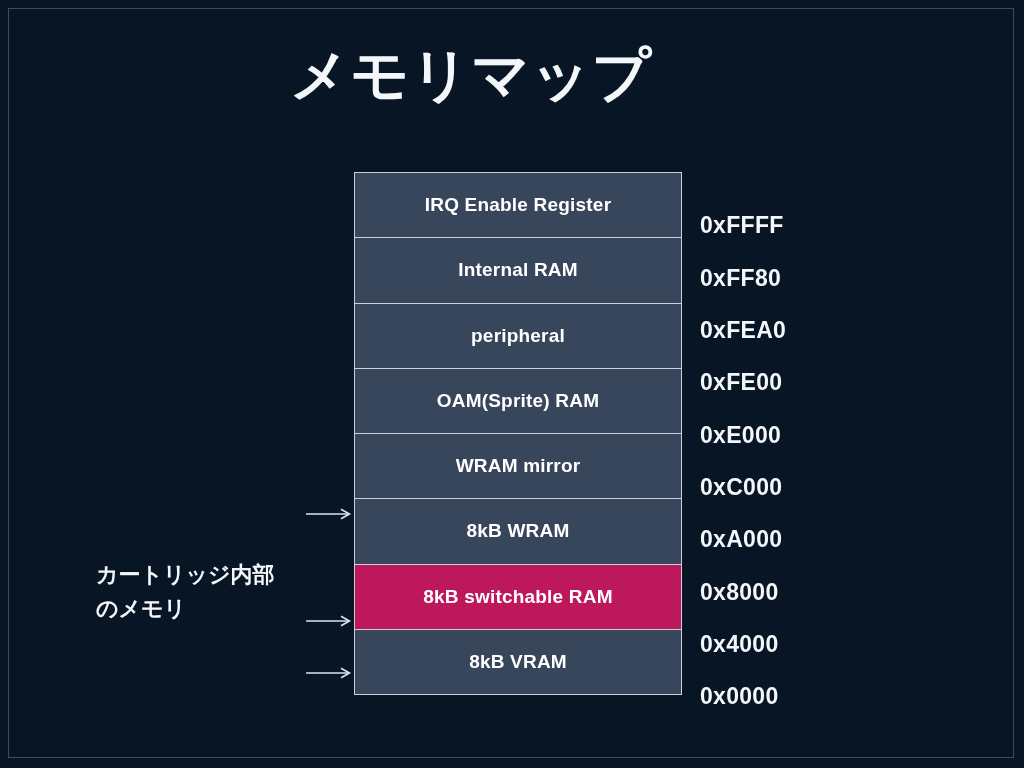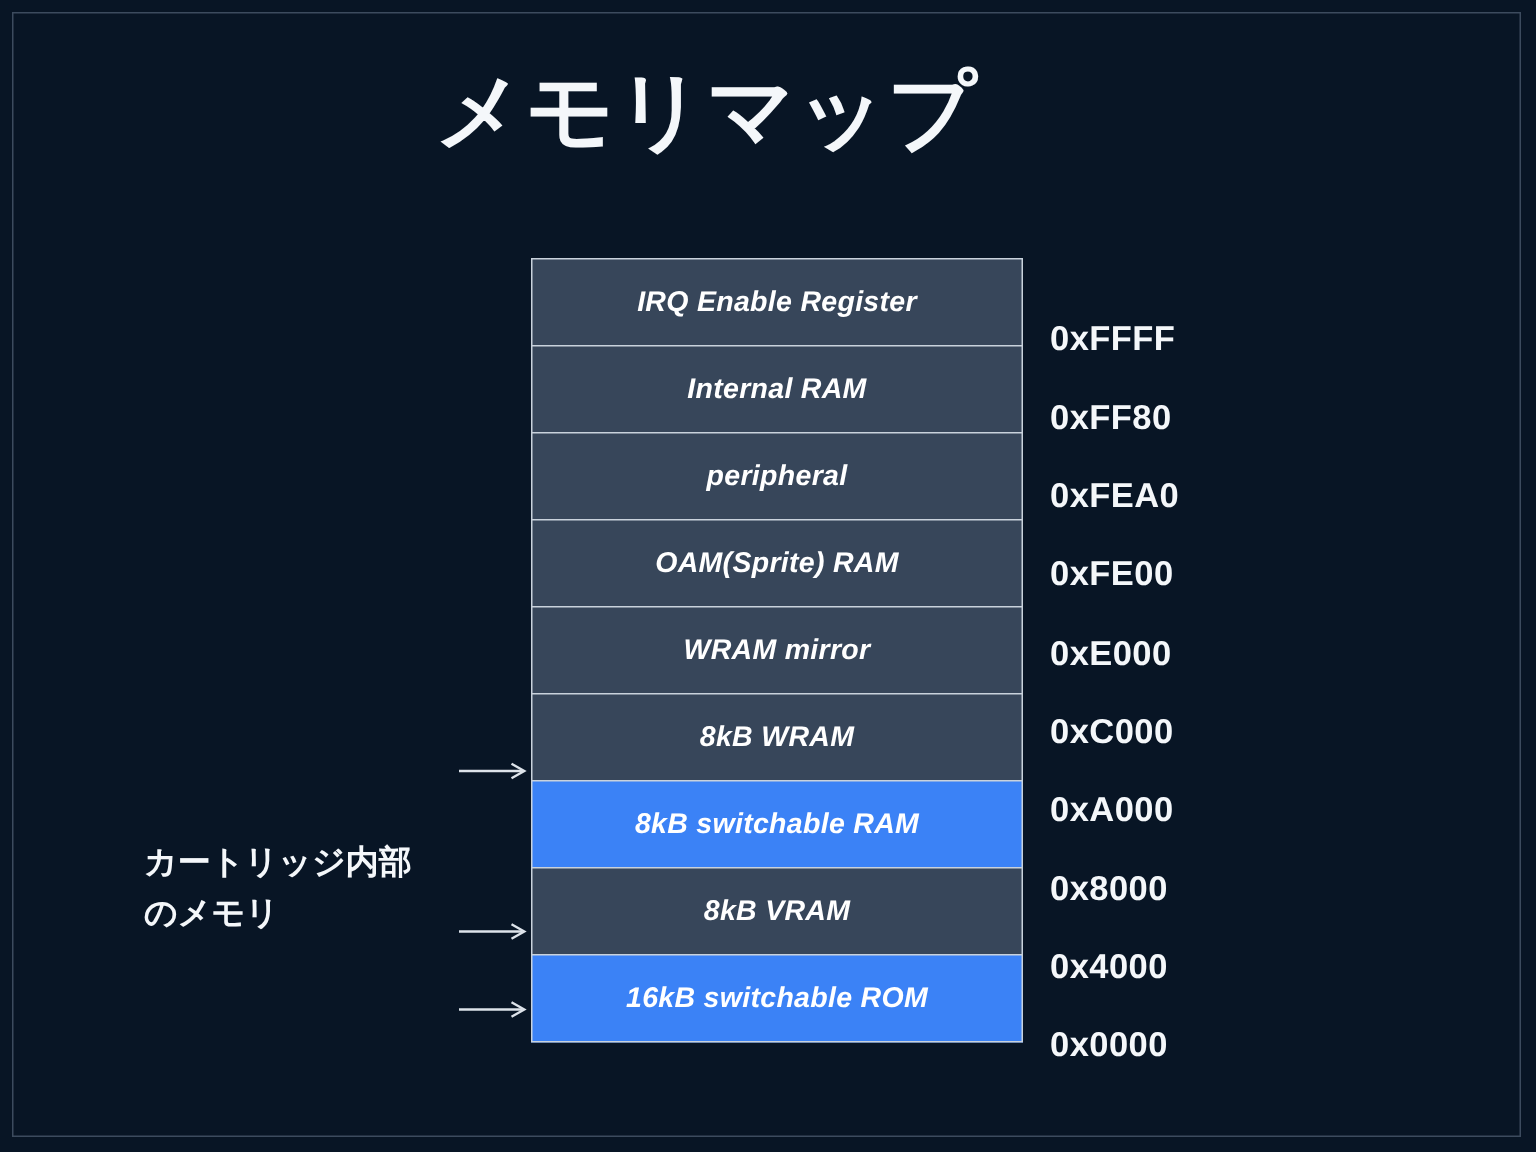--- a/index.html
+++ b/index.html
@@ -45,41 +45,40 @@
   
   #memory-stack {
     position: absolute;
     left: 354px;
     top: 172px;
     width: 328px;
     height: 523px;
     display: flex;
     flex-direction: column;
     box-sizing: border-box;
-    font-style: italic;
   }
   .memory-block {
     flex: 1 1 0;
     position: relative;
     display: flex;
     align-items: center;
     justify-content: center;
     box-sizing: border-box;
     border: 1px solid #c9d2dc;
     margin-bottom: -1px;
     color: #ffffff;
     font-size: 19px;
     font-weight: 700;
     letter-spacing: 0.2px;
     text-align: center;
     white-space: nowrap;
   }
   .memory-block:last-child { margin-bottom: 0; }
   .memory-block.slate { background: #37465a; }
-  .memory-block.green { background: #3b82f6; }
+  .memory-block.green { background: #be185d; }
 
   
   #address-labels {
     position: absolute;
     left: 700px;
     top: 172px;
     width: 160px;
     height: 570px;
   }
   .address-label {
@@ -124,21 +123,20 @@
 
 <div id="memory-stack">
   <div class="memory-block slate">IRQ Enable Register</div>
   <div class="memory-block slate">Internal RAM</div>
   <div class="memory-block slate">peripheral</div>
   <div class="memory-block slate">OAM(Sprite) RAM</div>
   <div class="memory-block slate">WRAM mirror</div>
   <div class="memory-block slate">8kB WRAM</div>
   <div class="memory-block green">8kB switchable RAM</div>
   <div class="memory-block slate">8kB VRAM</div>
-  <div class="memory-block green">16kB switchable ROM</div>
 </div>
 
 <div id="address-labels">
   <div class="address-label" style="top:42px">0xFFFF</div>
   <div class="address-label" style="top:95px">0xFF80</div>
   <div class="address-label" style="top:147px">0xFEA0</div>
   <div class="address-label" style="top:199px">0xFE00</div>
   <div class="address-label" style="top:252px">0xE000</div>
   <div class="address-label" style="top:304px">0xC000</div>
   <div class="address-label" style="top:356px">0xA000</div>

